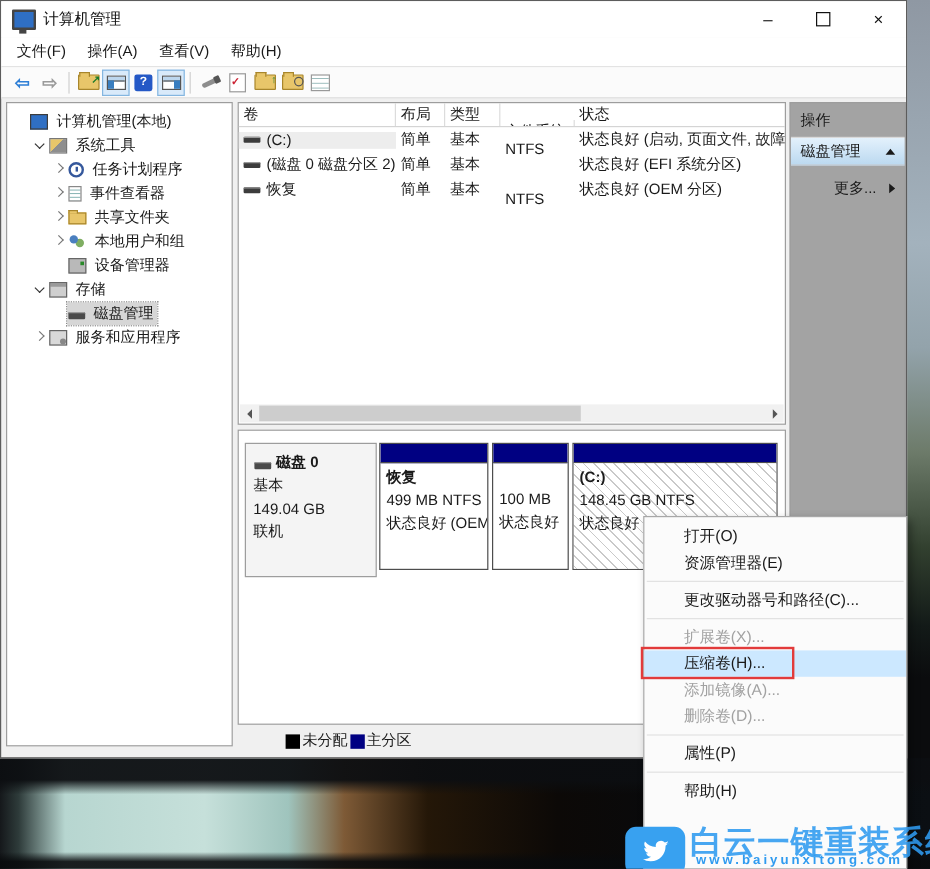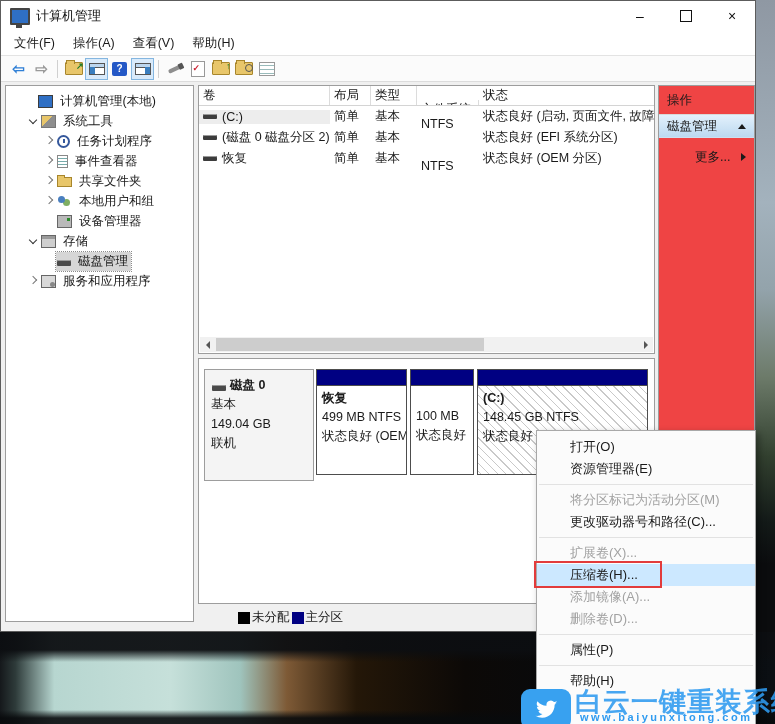--- a/index.html
+++ b/index.html
@@ -46,21 +46,21 @@
   .doc-ic{width:12px;height:14px;background:#fff;border:1px solid #999;position:relative;}
   .doc-ic .chk{position:absolute;left:1px;top:1px;font-size:9px;color:#c23;font-weight:bold;}
   .list-ic{width:14px;height:12px;background:#fff;border:1px solid #999;
     background-image:linear-gradient(#9bb 1px,transparent 1px);background-size:100% 4px;background-position:0 2px;}
   .tool-ic{width:14px;height:4px;background:#8e8e8e;border-radius:2px;transform:rotate(-25deg);position:relative;}
   .tool-ic::after{content:"";position:absolute;right:-2px;top:-1px;width:5px;height:6px;background:#555;border-radius:1px;}
   
   .panel{position:absolute;background:#fff;border:1px solid #9d9d9d;box-sizing:border-box;}
   .left-panel{left:4px;top:84px;width:189px;height:537px;overflow:hidden;padding-top:5px;}
   .trow{display:flex;align-items:center;height:20px;font-size:12.5px;white-space:nowrap;}
-  .lv0{padding-left:17px;} .lv1{padding-left:20px;} .lv2{padding-left:36px;}
+  .lv0{padding-left:4px;} .lv1{padding-left:20px;} .lv2{padding-left:36px;}
   .chev{width:14px;height:14px;flex:none;position:relative;}
   .chev.right::after,.chev.down::after{content:"";position:absolute;left:4px;top:3px;width:5px;height:5px;border-right:1.5px solid #777;border-bottom:1.5px solid #777;}
   .chev.right::after{transform:rotate(-45deg);}
   .chev.down::after{transform:rotate(45deg);border-color:#333;}
   .selwrap{display:flex;align-items:center;}
   .selwrap.sel{background:#d6d6d6;outline:1px dotted #8a8a8a;}
   .ticon{width:15px;height:13px;flex:none;margin:0 4px 0 1px;position:relative;box-sizing:border-box;}
   .i-computer{background:#2f6fc4;border:1.5px solid #3c3c3c;}
   .i-tools{background:linear-gradient(135deg,#e8c66a 45%,#8e8e8e 45%);border:1px solid #777;}
   .i-clock{width:13px;height:13px;border-radius:50%;background:#fff;border:2px solid #35589c;}
@@ -102,21 +102,21 @@
   .part{position:absolute;top:10px;height:106px;border:1px solid #4d4d4d;box-sizing:border-box;background:#fff;overflow:hidden;}
   .part-bar{height:15px;background:#000082;border-bottom:1px solid #4d4d4d;}
   .part-body{padding:3px 5px;font-size:12.5px;line-height:1.5;white-space:nowrap;overflow:hidden;}
   .part.hatch .part-body{height:100%;
     background:repeating-linear-gradient(45deg,#fff 0 5px,#c9c9c9 5px 6px);}
   .pname{font-weight:bold;min-height:18px;}
   .legend{position:absolute;left:4px;top:524px;display:flex;align-items:center;font-size:12.5px;gap:2px;padding-left:36px;}
   .sq{width:12px;height:12px;flex:none;}
   .sq-black{background:#000;} .sq-navy{background:#000082;}
   
-  .right-panel{left:657px;top:84px;width:97px;height:537px;background:#ef4444;overflow:hidden;}
+  .right-panel{left:657px;top:84px;width:97px;height:537px;background:#a3a3a3;overflow:hidden;}
   .act-title{font-size:12.5px;padding:6px 8px 5px;border-bottom:1px solid #d9d9d9;}
   .act-group{height:22px;display:flex;align-items:center;font-size:12.5px;padding:0 8px;
     background:linear-gradient(180deg,#e3f1fc,#bcd9f0);border-bottom:1px solid #cfe0ee;}
   .act-group .tri-up{margin-left:auto;width:0;height:0;border:4px solid transparent;border-bottom:5px solid #1a1a1a;border-top:none;}
   .act-more{height:22px;display:flex;align-items:center;font-size:12.5px;padding:0 8px 0 36px;margin-top:8px;}
   .act-more .tri-rt{margin-left:auto;width:0;height:0;border:4px solid transparent;border-left:5px solid #1a1a1a;border-right:none;}
   
   .ctx{position:absolute;left:536px;top:430px;width:220px;height:300px;background:#fbfbfb;
     border:1px solid #a8a8a8;box-shadow:3px 3px 7px rgba(0,0,0,.35);box-sizing:border-box;padding-top:5px;z-index:50;}
   .mi{height:22px;line-height:22px;font-size:13px;padding-left:33px;white-space:nowrap;position:relative;}
@@ -382,21 +382,20 @@
         <span>更多...</span>
         <span class="tri-rt"></span>
       </div>
     </div>
   </div>
 
   <div class="ctx">
     <div class="mi">打开(O)</div>
     <div class="mi">资源管理器(E)</div>
     <div class="msep"></div>
-    <div class="mi disabled">将分区标记为活动分区(M)</div>
     <div class="mi">更改驱动器号和路径(C)...</div>
     <div class="msep"></div>
     <div class="mi disabled">扩展卷(X)...</div>
     <div class="mi hl">
       <span>压缩卷(H)...</span>
       <span class="redbox"></span>
     </div>
     <div class="mi disabled">添加镜像(A)...</div>
     <div class="mi disabled">删除卷(D)...</div>
     <div class="msep"></div>

